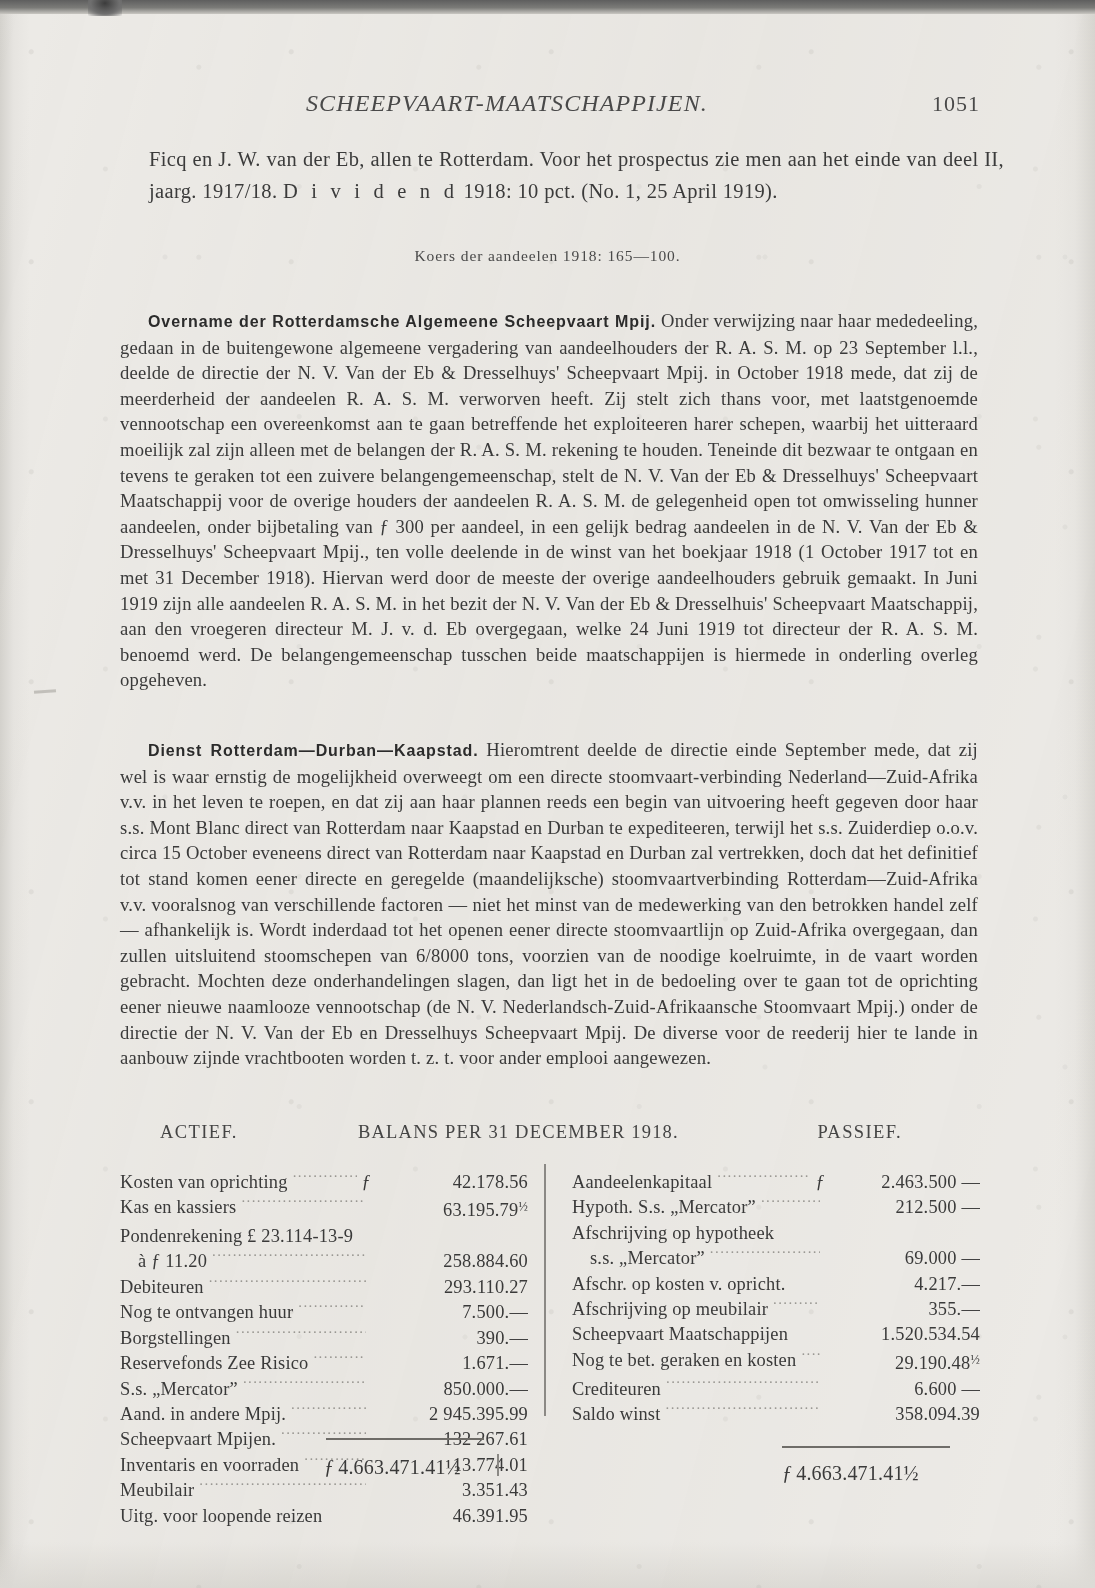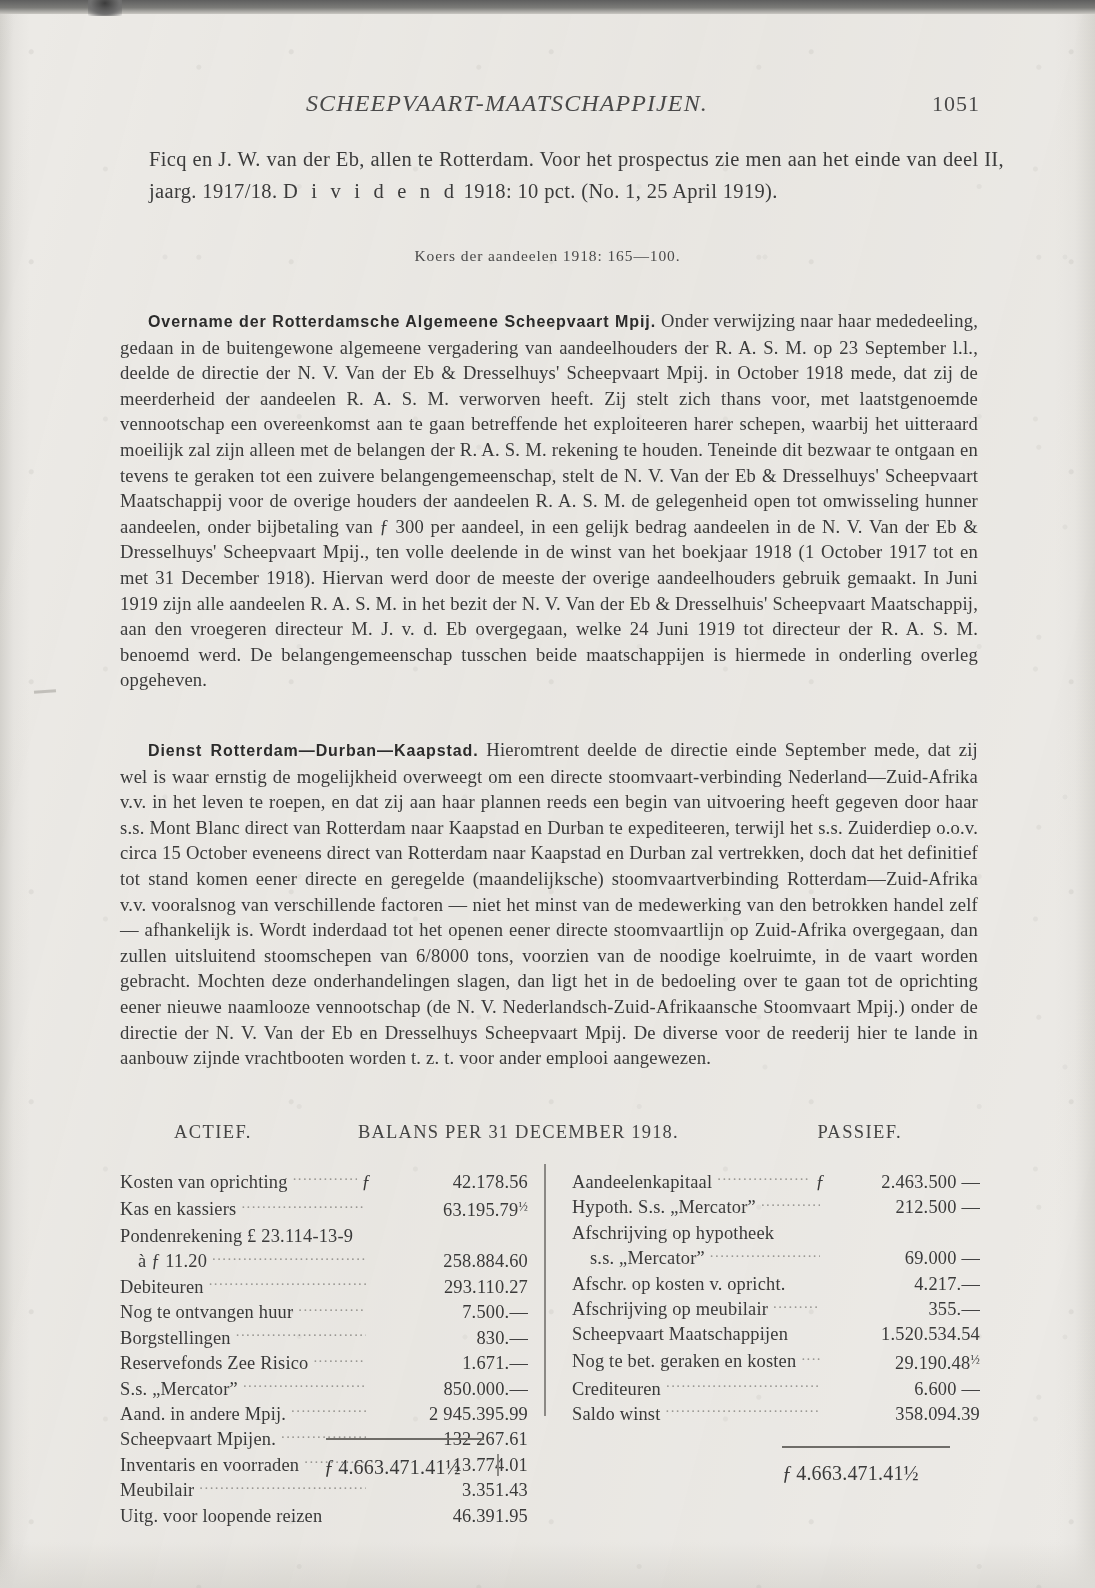--- a/index.html
+++ b/index.html
@@ -172,21 +172,21 @@
     top: 1122px;
     width: 860px;
   }
   .balans-head {
     position: relative;
     height: 34px;
     font-size: 18.5px;
     letter-spacing: 1.4px;
     color: #454545;
   }
-  .balans-head .actief  { position: absolute; left: 54px;  top: 0; }
+  .balans-head .actief  { position: absolute; left: 40px;  top: 0; }
   .balans-head .center  { position: absolute; left: 238px; top: 0; letter-spacing: 1.2px; }
   .balans-head .passief { position: absolute; right: 78px; top: 0; }
 
   .balans-body {
     position: relative;
     display: flex;
     margin-top: 14px;
   }
   .col {
     position: relative;
@@ -198,21 +198,21 @@
     position: absolute;
     left: 424px;
     top: -6px;
     width: 2px;
     height: 252px;
     background: #8d8b87;
   }
 
   .bs-row {
     display: flex;
-    align-items: center;
+    align-items: flex-start;
     font-size: 18.4px;
     line-height: 25.4px;
     color: #3a3a3a;
     white-space: nowrap;
     letter-spacing: .2px;
   }
   .bs-label { flex: 0 0 auto; }
   .bs-dots {
     flex: 1 1 auto;
     margin: 0 5px;
@@ -361,21 +361,21 @@
             <div class="bs-row">
               <span class="bs-label">Nog te ontvangen huur</span>
               <span class="bs-dots"></span>
               <span class="bs-cur"></span>
               <span class="bs-amount">7.500.—</span>
             </div>
             <div class="bs-row">
               <span class="bs-label">Borgstellingen</span>
               <span class="bs-dots"></span>
               <span class="bs-cur"></span>
-              <span class="bs-amount">830.—</span>
+              <span class="bs-amount">390.—</span>
             </div>
             <div class="bs-row">
               <span class="bs-label">Reservefonds Zee Risico</span>
               <span class="bs-dots"></span>
               <span class="bs-cur"></span>
               <span class="bs-amount">1.671.—</span>
             </div>
             <div class="bs-row">
               <span class="bs-label">S.s. „Mercator”</span>
               <span class="bs-dots"></span>

